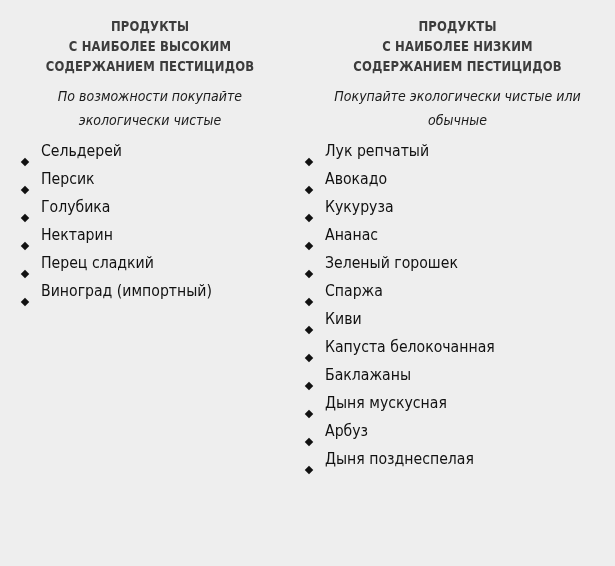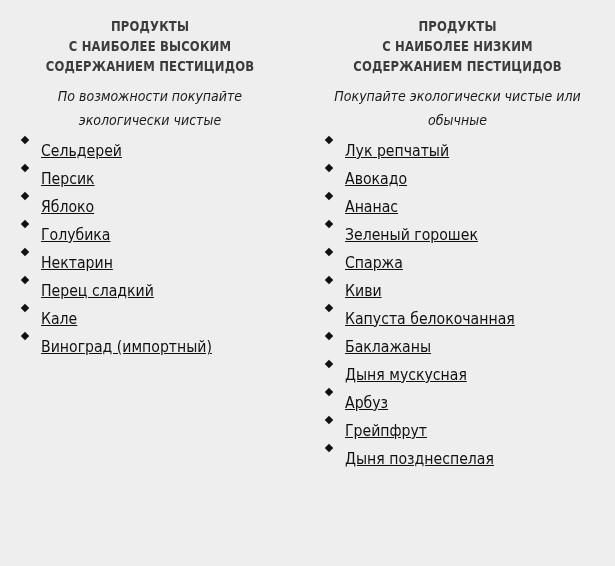--- a/index.html
+++ b/index.html
@@ -53,28 +53,27 @@
     }
     .subtitle span { display: block; }
     .list {
       position: absolute;
       top: 137px;
       margin: 0;
       padding: 0;
       list-style: none;
     }
     .col-left .list { left: 20px; }
-    .col-right .list { left: 24px; }
+    .col-right .list { left: 4px; }
     .list li {
       height: 28px;
       line-height: 28px;
       display: flex;
-      align-items: flex-start;
+      align-items: flex-end;
       white-space: nowrap;
-      text-decoration: underline;
     }
     .bullet {
       display: inline-block;
       width: 6px;
       height: 6px;
       background: #111;
       transform: rotate(45deg);
       margin-right: 13px;
       margin-left: 2px;
       flex: 0 0 auto;
@@ -105,37 +104,29 @@
     <li>
         <span class="bullet"></span>
         <span class="item-text">Сельдерей</span>
       </li>
     <li>
         <span class="bullet"></span>
         <span class="item-text">Персик</span>
       </li>
     <li>
         <span class="bullet"></span>
-        <span class="item-text">Яблоко</span>
-      </li>
-    <li>
-        <span class="bullet"></span>
         <span class="item-text">Голубика</span>
       </li>
     <li>
         <span class="bullet"></span>
         <span class="item-text">Нектарин</span>
       </li>
     <li>
         <span class="bullet"></span>
         <span class="item-text">Перец сладкий</span>
-      </li>
-    <li>
-        <span class="bullet"></span>
-        <span class="item-text">Кале</span>
       </li>
     <li>
         <span class="bullet"></span>
         <span class="item-text">Виноград (импортный)</span>
       </li>
   </ul>
 </div>
 
 <div class="column col-right">
   <div class="heading">
@@ -148,20 +139,24 @@
     <span>обычные</span>
   </div>
   <ul class="list">
     <li>
         <span class="bullet"></span>
         <span class="item-text">Лук репчатый</span>
       </li>
     <li>
         <span class="bullet"></span>
         <span class="item-text">Авокадо</span>
+      </li>
+    <li>
+        <span class="bullet"></span>
+        <span class="item-text">Кукуруза</span>
       </li>
     <li>
         <span class="bullet"></span>
         <span class="item-text">Ананас</span>
       </li>
     <li>
         <span class="bullet"></span>
         <span class="item-text">Зеленый горошек</span>
       </li>
     <li>
@@ -183,20 +178,16 @@
     <li>
         <span class="bullet"></span>
         <span class="item-text">Дыня мускусная</span>
       </li>
     <li>
         <span class="bullet"></span>
         <span class="item-text">Арбуз</span>
       </li>
     <li>
         <span class="bullet"></span>
-        <span class="item-text">Грейпфрут</span>
-      </li>
-    <li>
-        <span class="bullet"></span>
         <span class="item-text">Дыня позднеспелая</span>
       </li>
   </ul>
 </div>
 
 </body></html>

